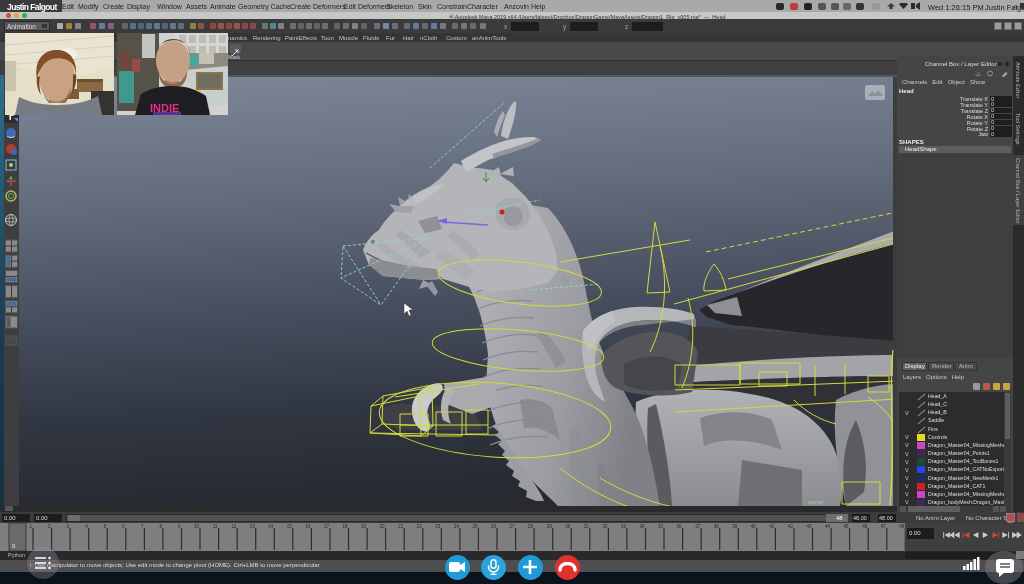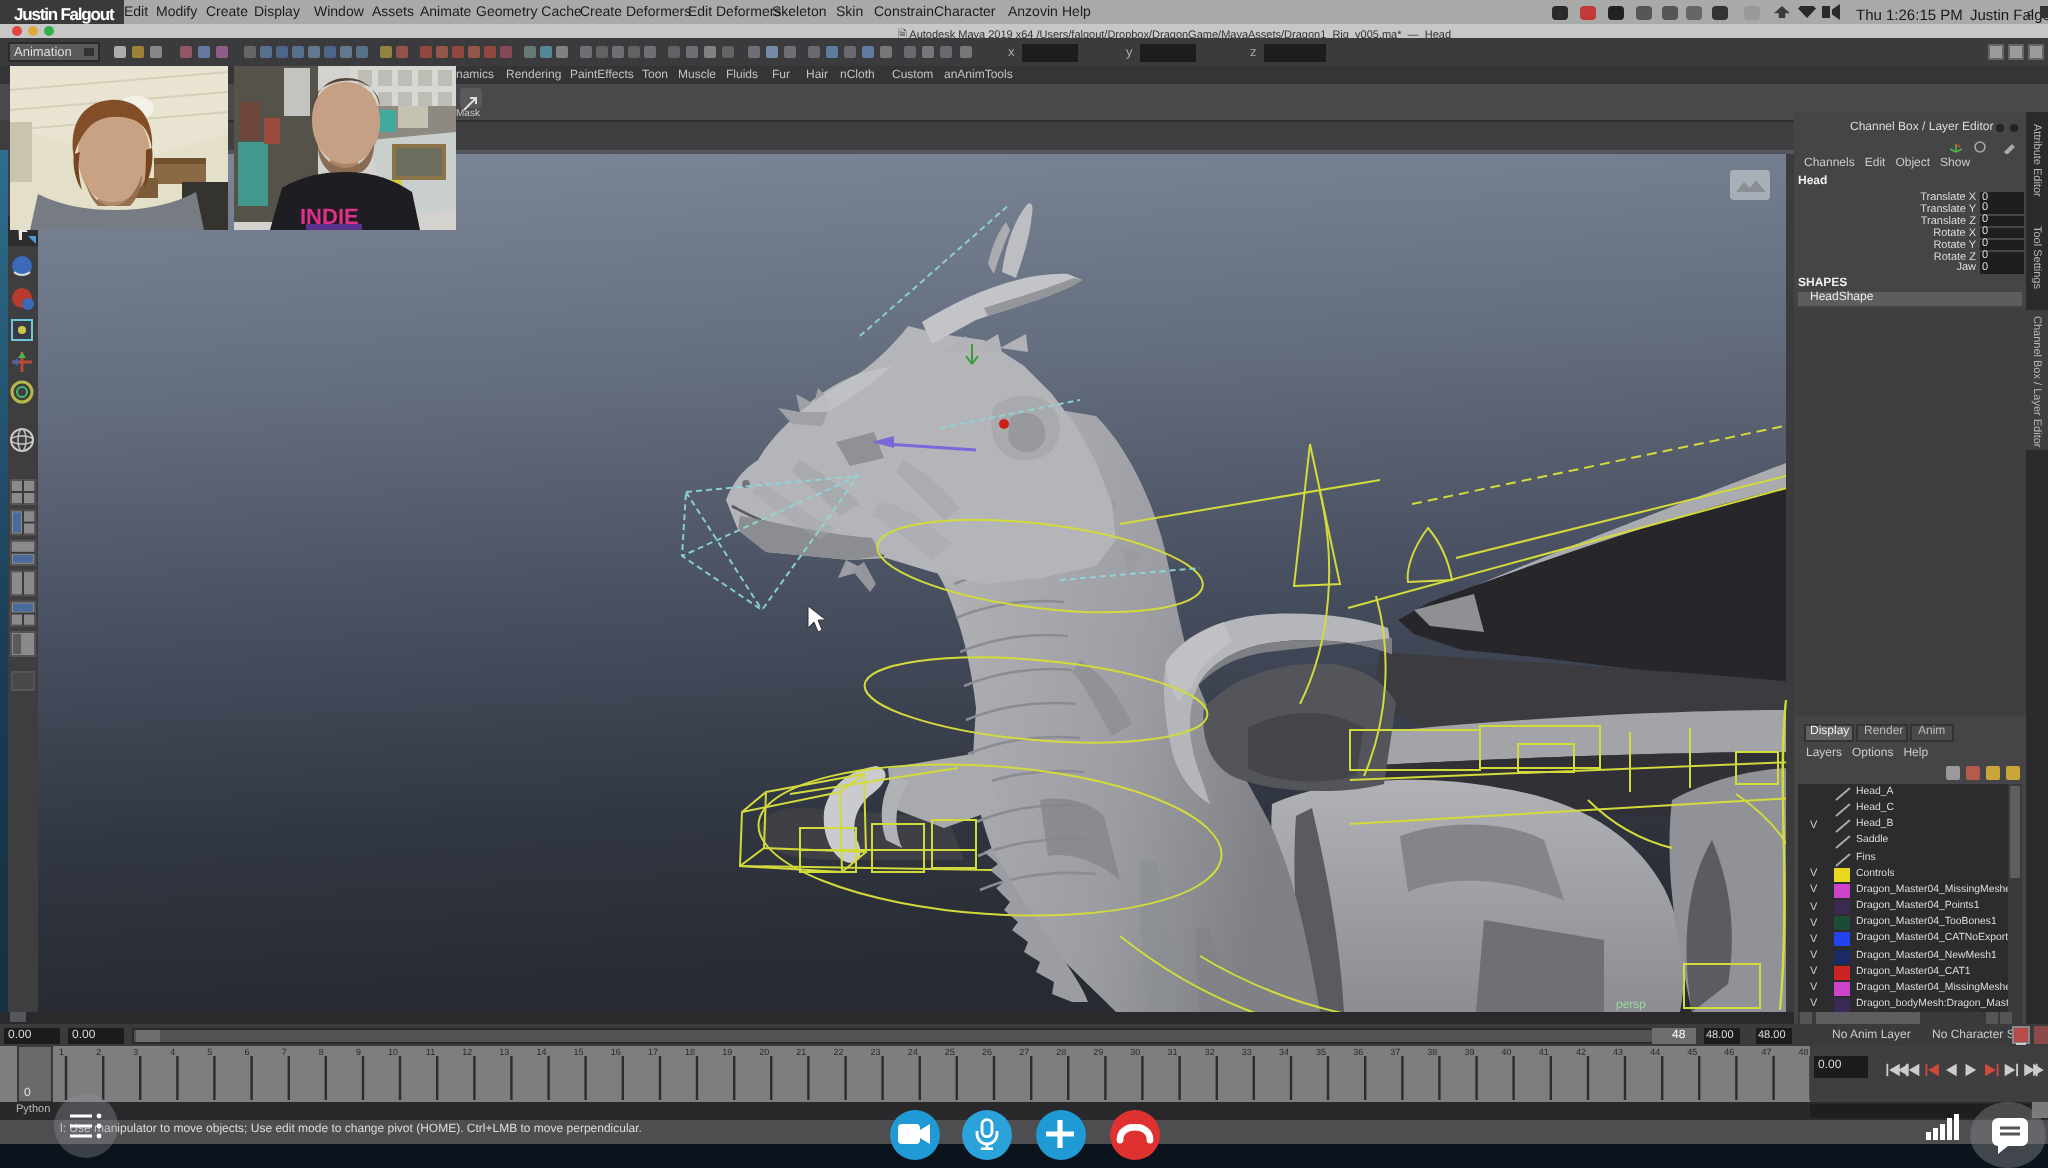--- a/index.html
+++ b/index.html
@@ -32,21 +32,21 @@
 <div class="abs" style="left:804px;top:2.5px;width:8px;height:7px;background:#222;border-radius:2px;"></div>
 <div class="abs" style="left:818px;top:2.5px;width:8px;height:7px;background:#555;border-radius:2px;"></div>
 <div class="abs" style="left:831px;top:2.5px;width:8px;height:7px;background:#555;border-radius:2px;"></div>
 <div class="abs" style="left:843px;top:2.5px;width:8px;height:7px;background:#666;border-radius:2px;"></div>
 <div class="abs" style="left:856px;top:2.5px;width:8px;height:7px;background:#333;border-radius:2px;"></div>
 <div class="abs" style="left:872px;top:2.5px;width:8px;height:7px;background:#999;border-radius:2px;"></div>
 <div class="abs" style="left:887px;top:3px;width:8px;height:6px;background:#3a3a3a;clip-path:polygon(0 60%,50% 0,100% 60%,70% 60%,70% 100%,30% 100%,30% 60%);"></div>
 <div class="abs" style="left:899px;top:3px;width:9px;height:6px;background:#2a2a2a;clip-path:polygon(50% 100%,0 20%,15% 0,85% 0,100% 20%);"></div>
 <div class="abs" style="left:911px;top:3px;width:4px;height:6px;background:#2a2a2a;"></div>
 <div class="abs" style="left:916px;top:2px;width:4px;height:8px;background:#2a2a2a;clip-path:polygon(0 35%,100% 0,100% 100%,0 65%);"></div>
-<div class="tx" style="left:928px;top:2.5px;font-size:7.5px;color:#1a1a1a;font-weight:normal;">Thu 1:26:15 PM</div>
+<div class="tx" style="left:928px;top:2.5px;font-size:7.5px;color:#1a1a1a;font-weight:normal;">Wed 1:26:15 PM</div>
 <div class="tx" style="left:985px;top:2.5px;font-size:7.5px;color:#1a1a1a;font-weight:normal;">Justin Falgout</div>
 <div class="tx" style="left:1013px;top:1.5px;font-size:8px;color:#1a1a1a;font-weight:normal;">⌕</div>
 <div class="abs" style="left:1020px;top:3px;width:4px;height:6px;background:#333;"></div>
 <div class="abs" style="left:0;top:0;width:62px;height:13px;background:rgba(42,42,45,0.88);"></div>
 <div class="tx" style="left:7px;top:1.5px;font-size:8.5px;color:#fff;font-weight:bold;letter-spacing:-0.6px;">Justin Falgout</div>
 <div class="abs" style="left:0;top:12px;width:1024px;height:7px;background:#c7c7c5;"></div>
 <div class="abs" style="left:6px;top:13px;width:5px;height:5px;border-radius:50%;background:#e2463d;"></div>
 <div class="abs" style="left:14px;top:13px;width:5px;height:5px;border-radius:50%;background:#e2a73b;"></div>
 <div class="abs" style="left:22px;top:13px;width:5px;height:5px;border-radius:50%;background:#2fb149;"></div>
 <div class="tx" style="left:449px;top:13px;font-size:5.5px;color:#333;font-weight:normal;">🗎 Autodesk Maya 2019 x64  /Users/falgout/Dropbox/DragonGame/MayaAssets/Dragon1_Rig_v005.ma*&nbsp;&nbsp;—&nbsp;&nbsp;Head</div>

